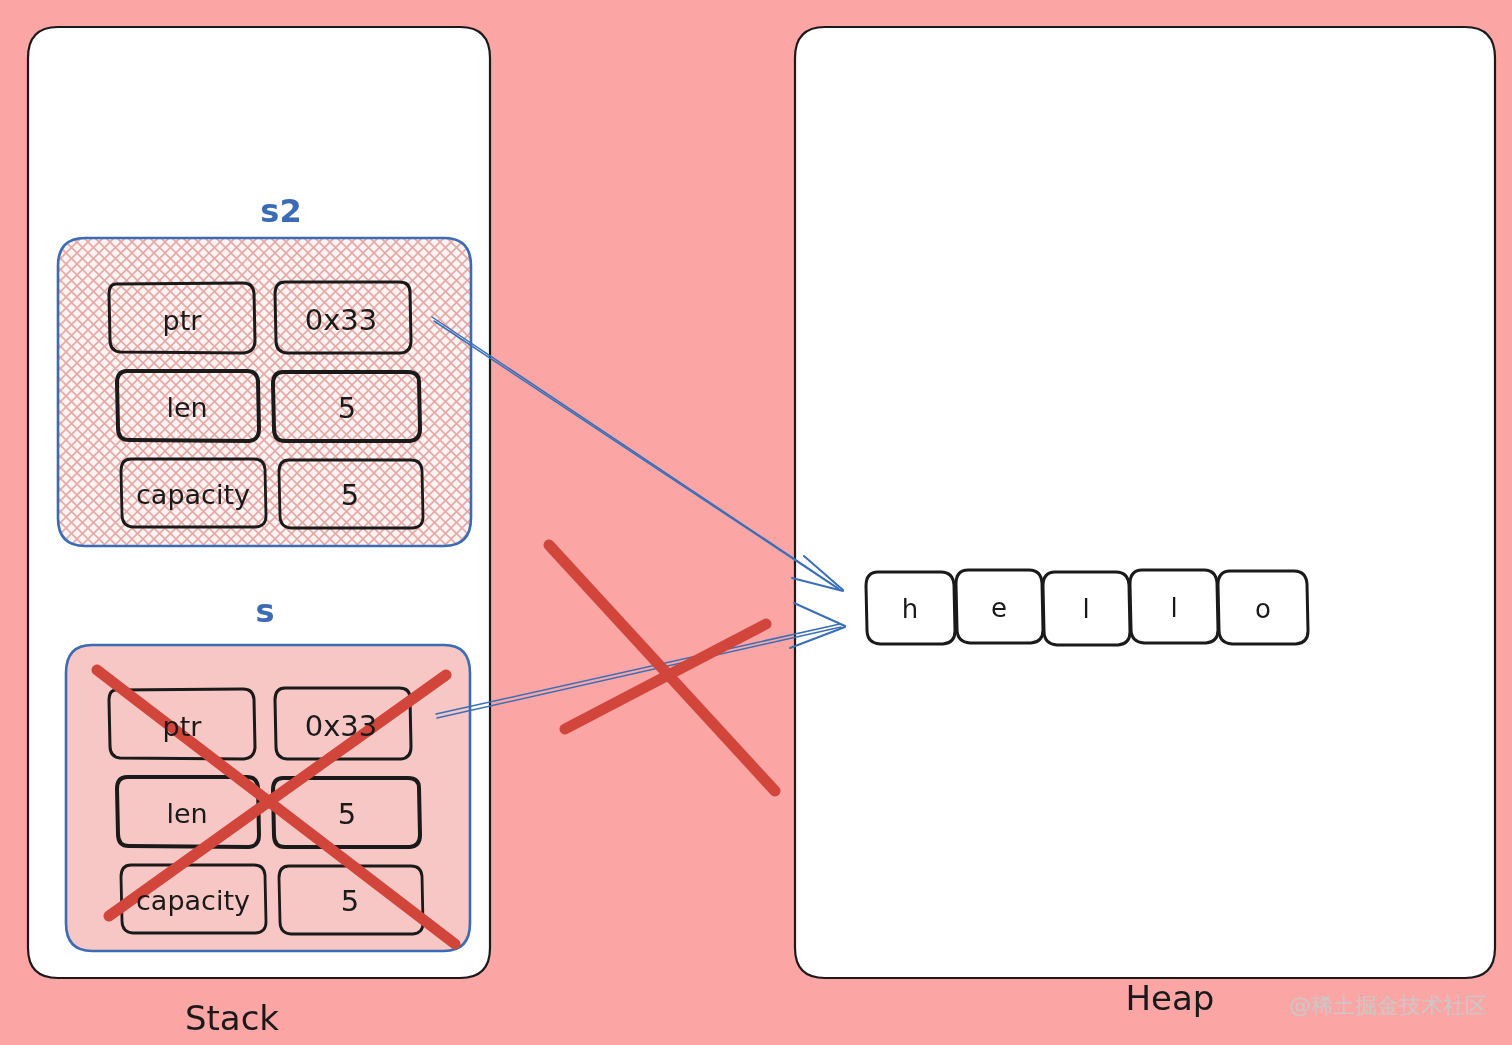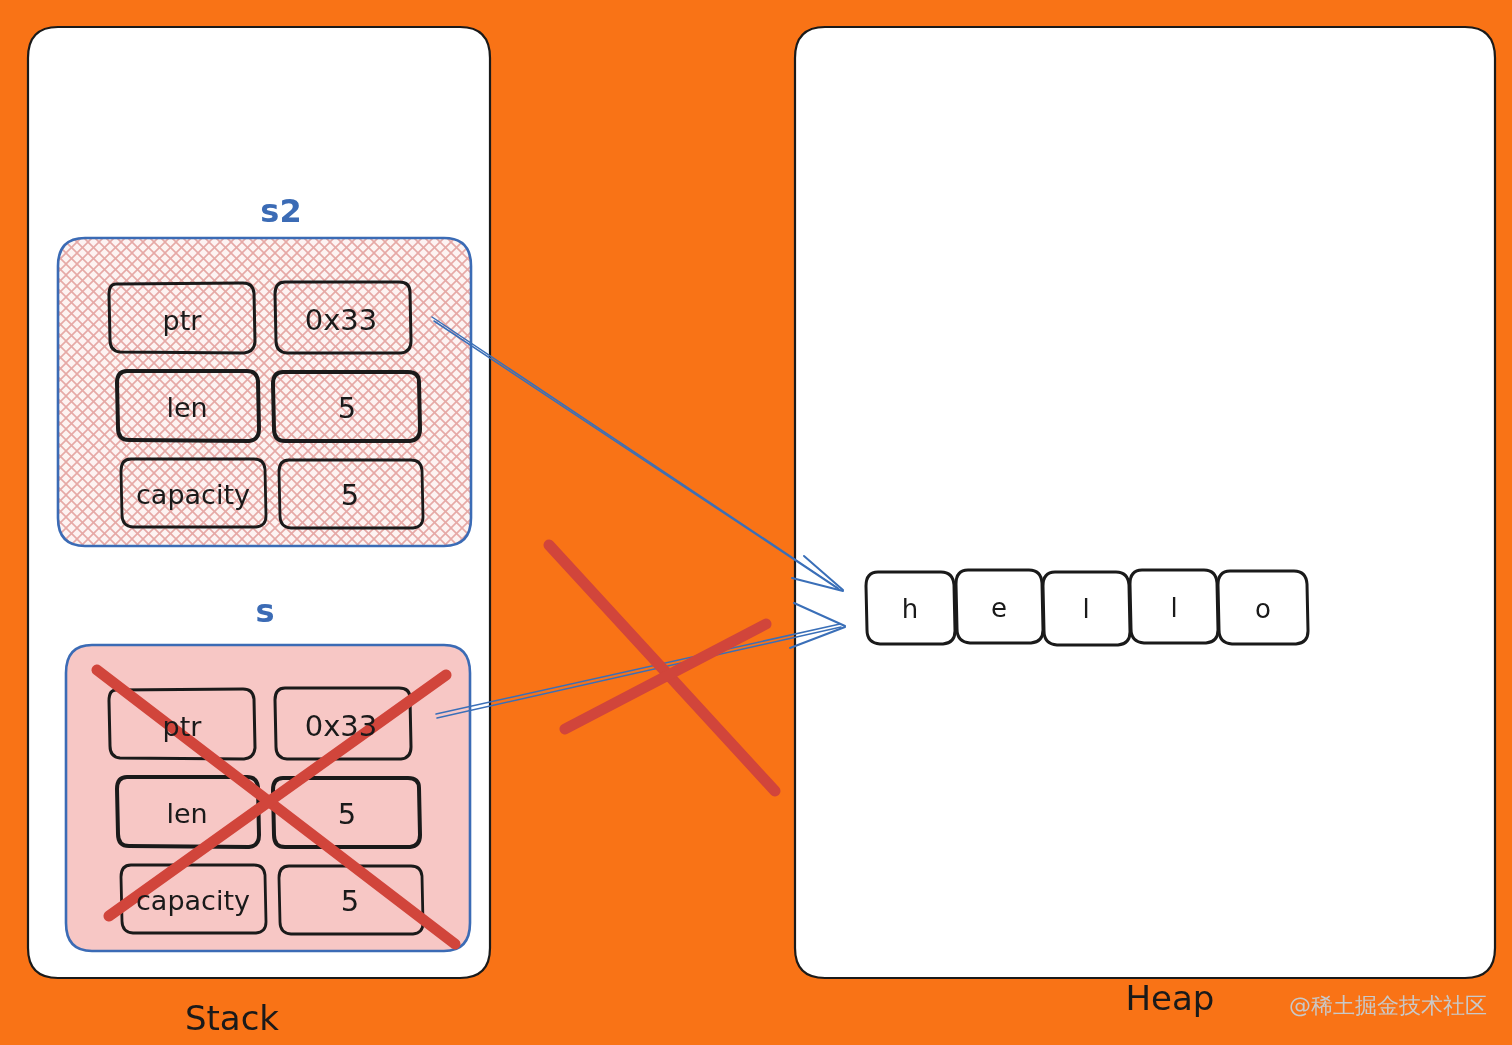--- a/index.html
+++ b/index.html
@@ -8,21 +8,21 @@
     padding: 0;
     background: #ffffff;
   }
   body {
     font-family: "Liberation Sans", sans-serif;
   }
   #canvas {
     position: relative;
     width: 1512px;
     height: 1045px;
-    background: #f97316;
+    background: #fca5a5;
     overflow: hidden;
   }
   svg.layer {
     position: absolute;
     left: 0;
     top: 0;
     width: 1512px;
     height: 1045px;
     pointer-events: none;
   }

